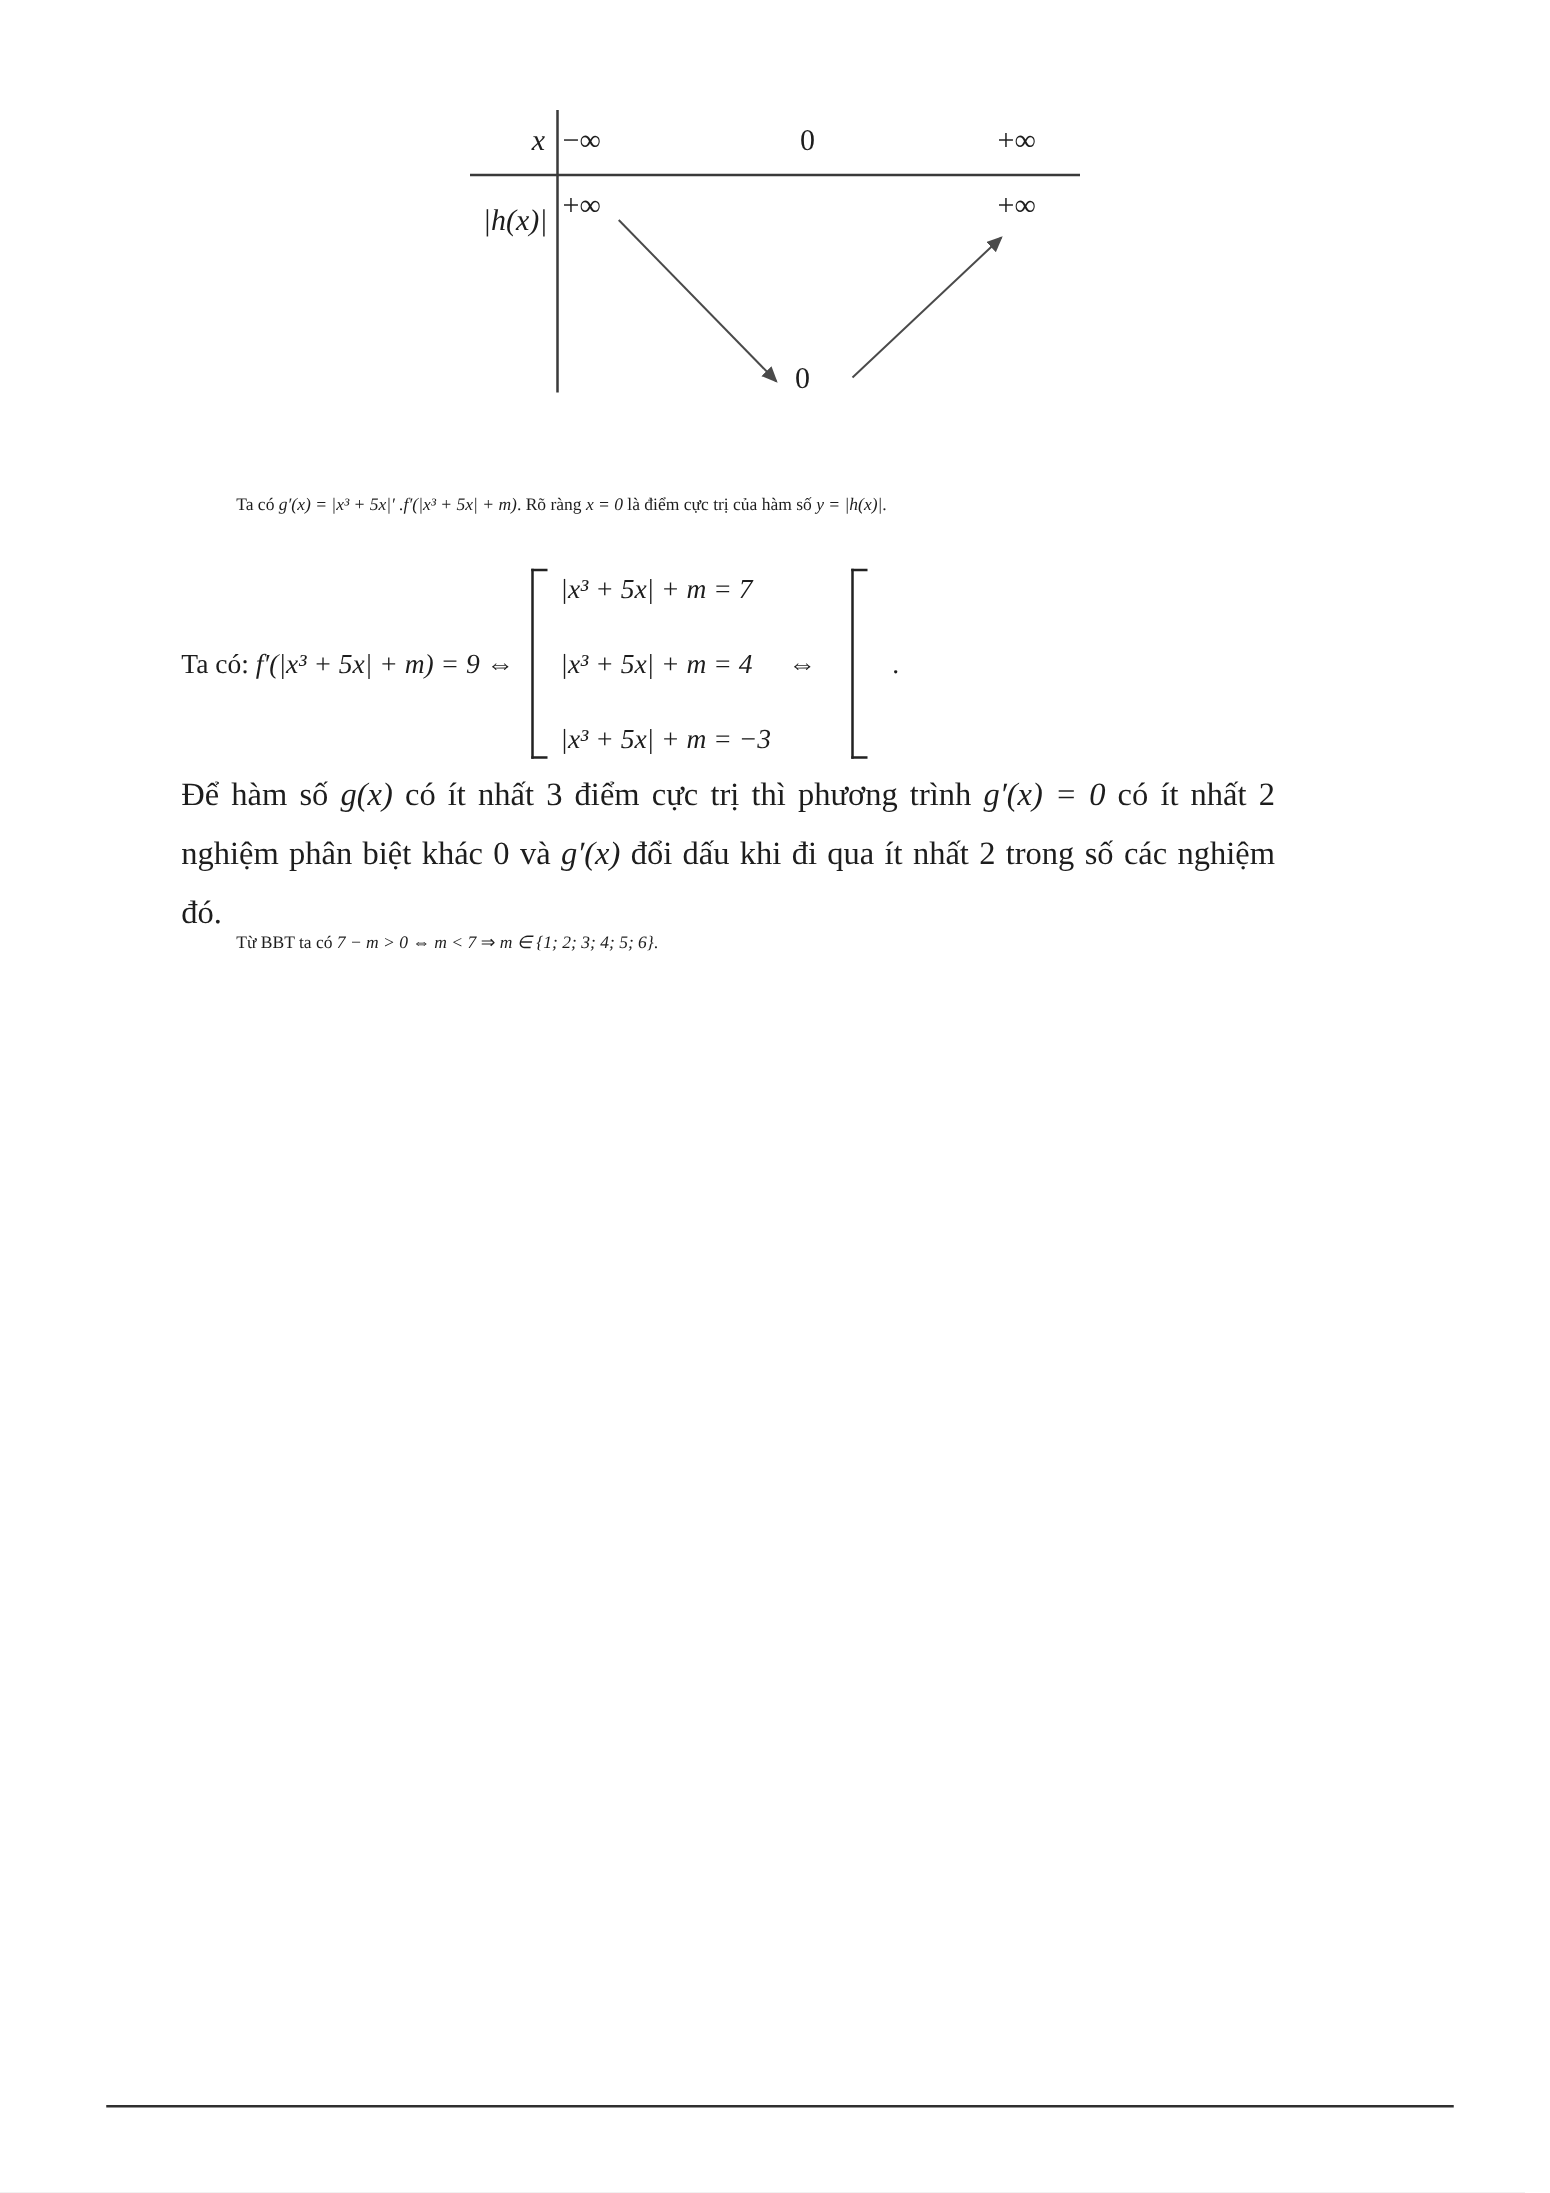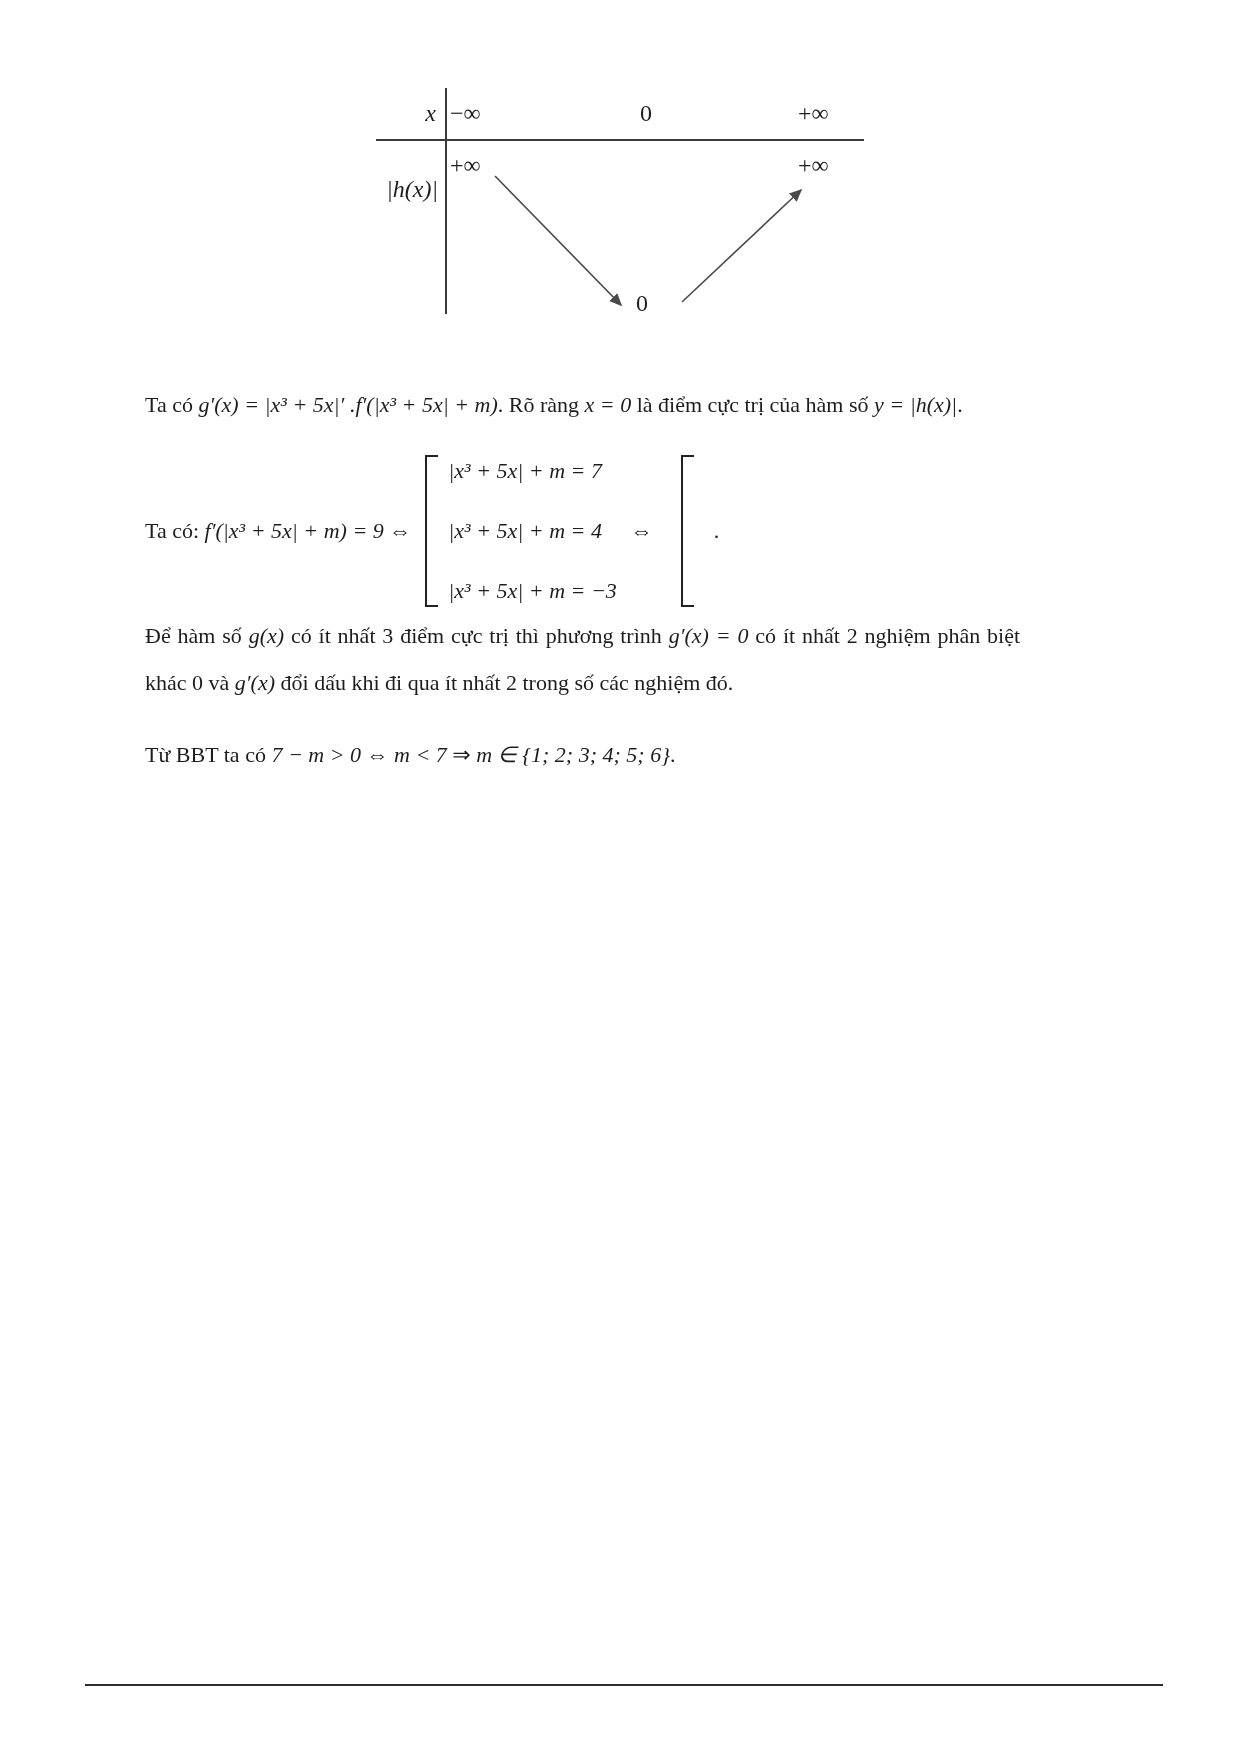--- a/index.html
+++ b/index.html
@@ -7,22 +7,22 @@
     position:relative;
     width:1240px;height:1754px;
     margin:0 auto;
     background:#ffffff;
     font-family:"Liberation Serif", serif;
     color:#1d1d1d;
     overflow:hidden;
   }
   .abs{position:absolute;}
   .math{font-style:italic;}
-  .txt{font-size:22px;line-height:30px;white-space:nowrap;}
-  .para{font-size:22px;line-height:47px;text-align:justify;white-space:normal;}
+  .txt{font-size:14px;line-height:30px;white-space:nowrap;margin-left:44px;}
+  .para{font-size:26px;line-height:47px;text-align:justify;white-space:normal;}
 
   
   .bbt-line{background:#3a3a3a;}
   .bbt-label{font-size:24px;}
   .bbt-right{text-align:right;}
 
   
   .eqrow{
     display:flex;align-items:center;height:152px;
     font-size:22px;white-space:nowrap;
@@ -58,21 +58,21 @@
 
     <div class="abs bbt-line" style="left:445px;top:88px;width:2px;height:226px;"></div>
     <div class="abs bbt-line" style="left:376px;top:139px;width:488px;height:2px;"></div>
 
     <div class="abs bbt-label math bbt-right" style="left:386px;top:100px;width:50px;">x</div>
     <div class="abs bbt-label" style="left:450px;top:100px;">−∞</div>
     <div class="abs bbt-label" style="left:640px;top:100px;">0</div>
     <div class="abs bbt-label" style="left:798px;top:100px;">+∞</div>
 
     <div class="abs bbt-label" style="left:450px;top:152px;">+∞</div>
-    <div class="abs bbt-label math bbt-right" style="left:346px;top:176px;width:92px;">|h(x)|</div>
+    <div class="abs bbt-label math bbt-right" style="left:346px;top:164px;width:92px;">|h(x)|</div>
     <div class="abs bbt-label" style="left:798px;top:152px;">+∞</div>
     <div class="abs bbt-label" style="left:636px;top:290px;">0</div>
 
     <svg class="abs" style="left:445px;top:150px;" width="420" height="170" viewBox="0 0 420 170">
       <defs>
         <marker id="ah" markerWidth="9" markerHeight="8" refX="7" refY="3.5" orient="auto">
           <path d="M0,0 L8,3.5 L0,7 Z" fill="#4a4a4a"></path>
         </marker>
       </defs>
       <line x1="50" y1="26" x2="176" y2="155" stroke="#4a4a4a" stroke-width="1.6" marker-end="url(#ah)"></line>

